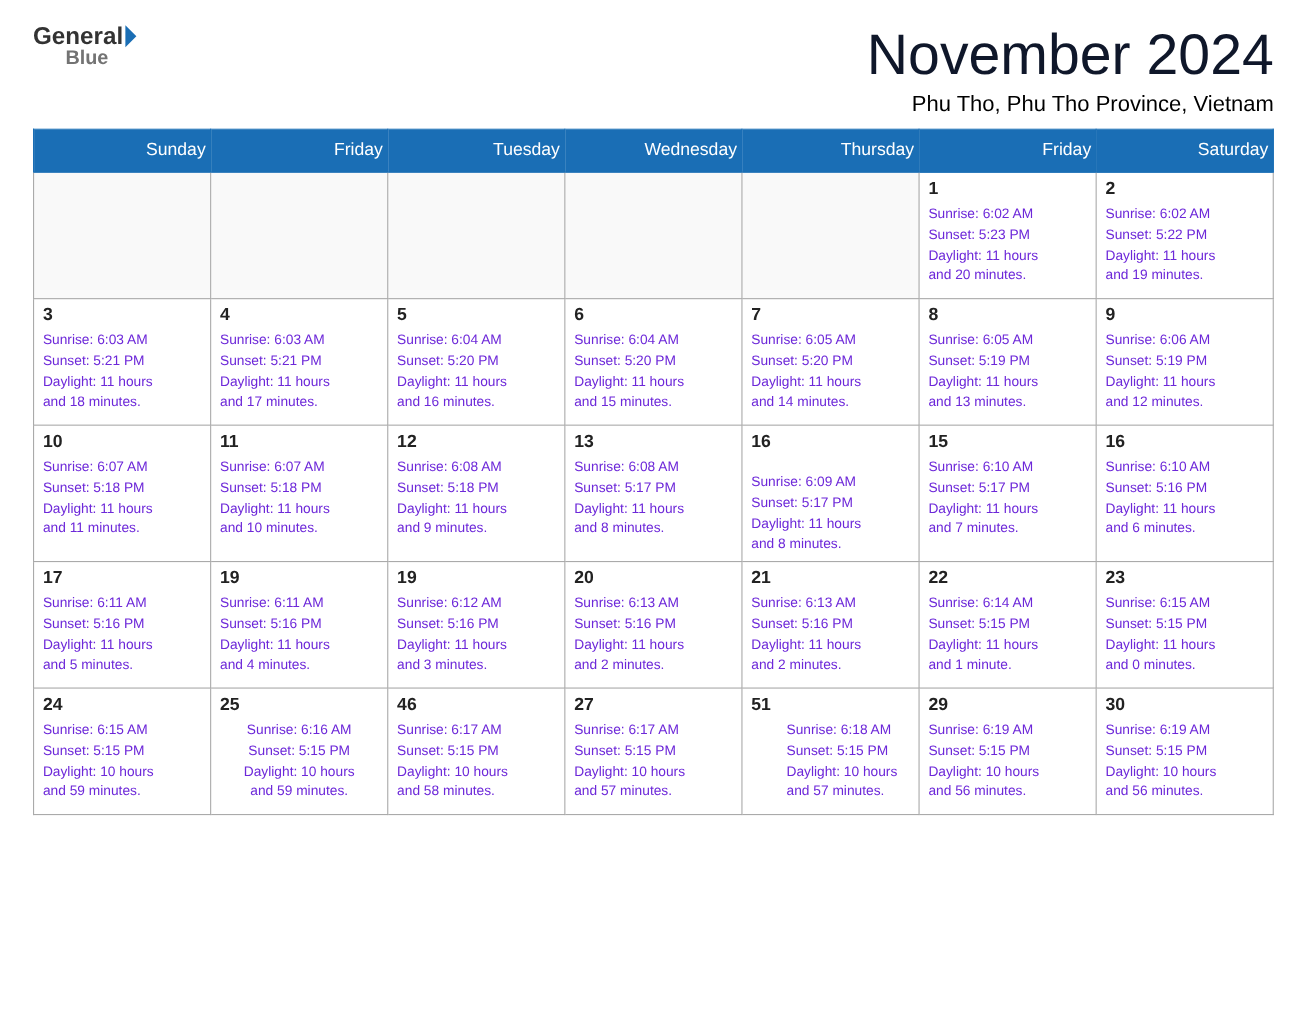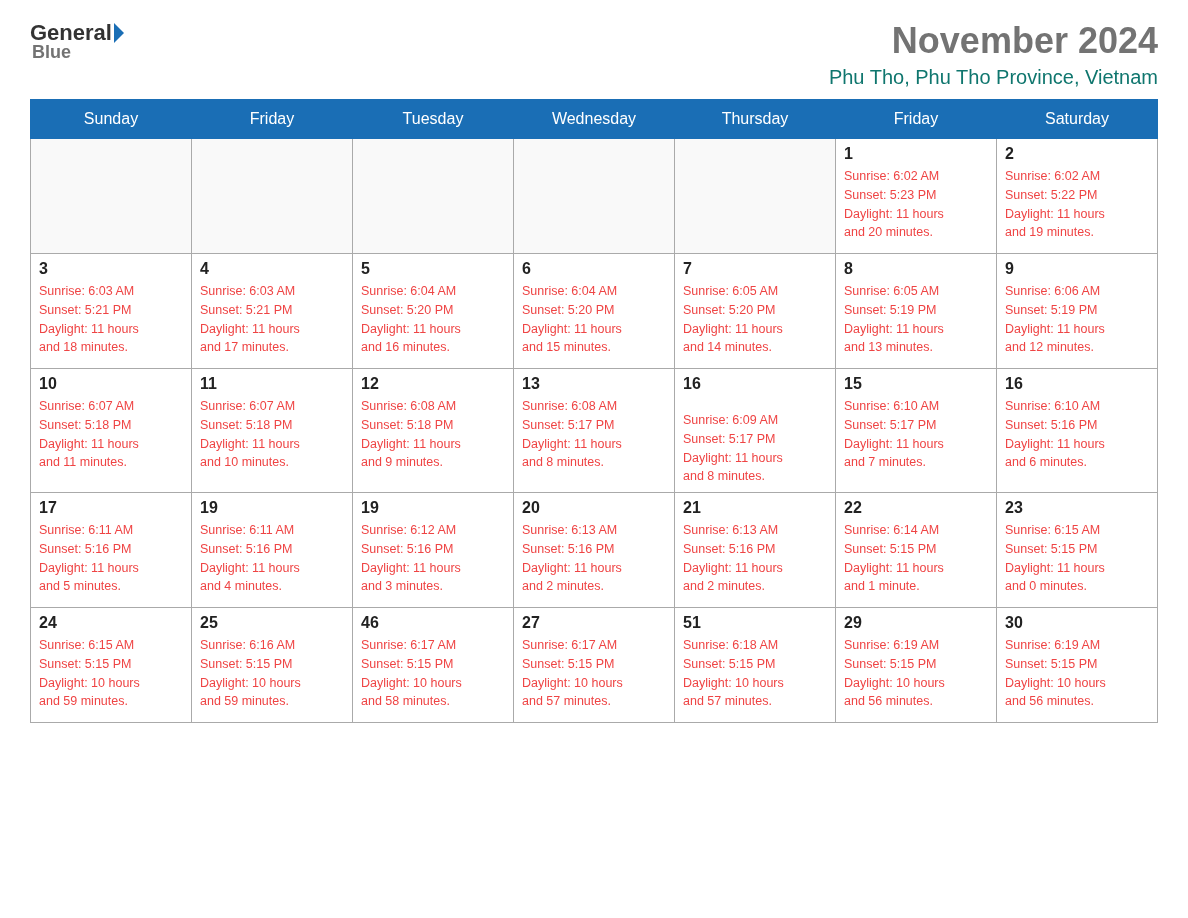--- a/index.html
+++ b/index.html
@@ -12,21 +12,21 @@
     }
     .header {
       display: flex;
       justify-content: space-between;
       align-items: flex-start;
       margin-bottom: 10px;
     }
     .logo {
       display: flex;
       flex-direction: column;
-      align-items: flex-start;
+      align-items: center;
     }
     .logo-text {
       display: flex;
       align-items: center;
       font-size: 22px;
       font-weight: bold;
       color: #333;
     }
     .logo-arrow {
       width: 0;
@@ -41,62 +41,62 @@
       color: #737373;
       font-size: 18px;
       font-weight: bold;
       margin-top: -4px;
       margin-left: 2px;
     }
     .title-section {
       text-align: right;
     }
     .month-title {
-      font-size: 36px;
-      font-weight: bold;
-      color: #737373;
+      font-size: 52px;
+      font-weight: normal;
+      color: #0f172a;
     }
     .location {
       font-size: 20px;
-      color: #0f766e;
+      color: #000000;
       margin-top: 4px;
     }
     .calendar {
       width: 100%;
       border-collapse: collapse;
       margin-top: 10px;
     }
     .calendar thead tr th {
       background-color: #1a6eb5;
       color: #fff;
-      padding: 10px 24px;
+      padding: 10px 4px;
       font-size: 16px;
       font-weight: normal;
-      text-align: center;
+      text-align: right;
       border: 1px solid #1a6eb5;
     }
     .calendar tbody tr td {
       vertical-align: top;
       border: 1px solid #aaa;
       padding: 6px 8px;
       width: 14.28%;
       min-height: 110px;
       font-size: 13px;
       color: #333;
     }
     .day-number {
       font-size: 16px;
       font-weight: bold;
       color: #222;
       margin-bottom: 4px;
     }
     .day-info {
       font-size: 12.5px;
       line-height: 1.5;
-      color: #ef4444;
+      color: #6d28d9;
     }
     .empty-cell {
       background: #f9f9f9;
     }
     tr.week-row td {
       height: 115px;
     }
   </style>
 </head>
 <body>
@@ -305,42 +305,42 @@
       <tr class="week-row">
         <td>
           <div class="day-number">24</div>
           <div class="day-info" style="white-space: pre-line;">Sunrise: 6:15 AM
 Sunset: 5:15 PM
 Daylight: 10 hours
 and 59 minutes.</div>
         </td>
         <td>
           <div class="day-number">25</div>
-          <div class="day-info" style="white-space: pre-line;">Sunrise: 6:16 AM
+          <div class="day-info" style="white-space: pre-line; text-align: center;">Sunrise: 6:16 AM
 Sunset: 5:15 PM
 Daylight: 10 hours
 and 59 minutes.</div>
         </td>
         <td>
           <div class="day-number">46</div>
           <div class="day-info" style="white-space: pre-line;">Sunrise: 6:17 AM
 Sunset: 5:15 PM
 Daylight: 10 hours
 and 58 minutes.</div>
         </td>
         <td>
           <div class="day-number">27</div>
           <div class="day-info" style="white-space: pre-line;">Sunrise: 6:17 AM
 Sunset: 5:15 PM
 Daylight: 10 hours
 and 57 minutes.</div>
         </td>
         <td>
           <div class="day-number">51</div>
-          <div class="day-info" style="white-space: pre-line;">Sunrise: 6:18 AM
+          <div class="day-info" style="white-space: pre-line; margin-left: 32px;">Sunrise: 6:18 AM
 Sunset: 5:15 PM
 Daylight: 10 hours
 and 57 minutes.</div>
         </td>
         <td>
           <div class="day-number">29</div>
           <div class="day-info" style="white-space: pre-line;">Sunrise: 6:19 AM
 Sunset: 5:15 PM
 Daylight: 10 hours
 and 56 minutes.</div>

